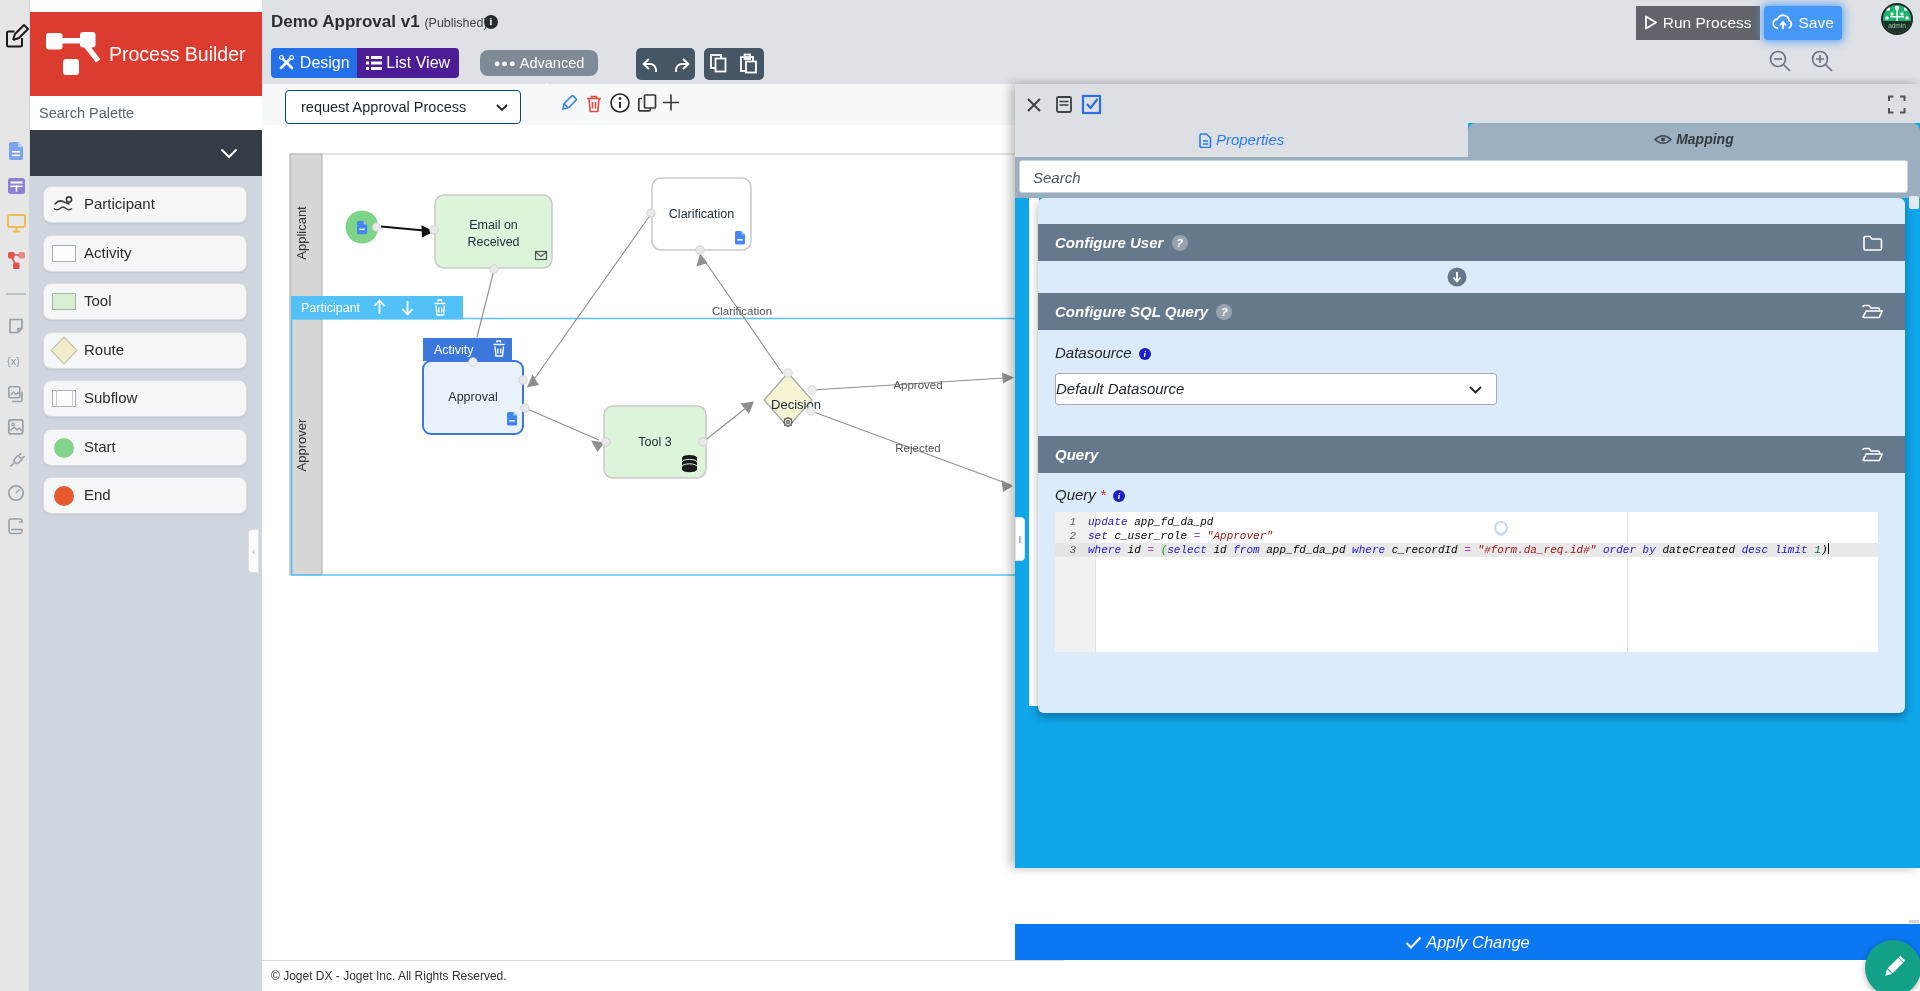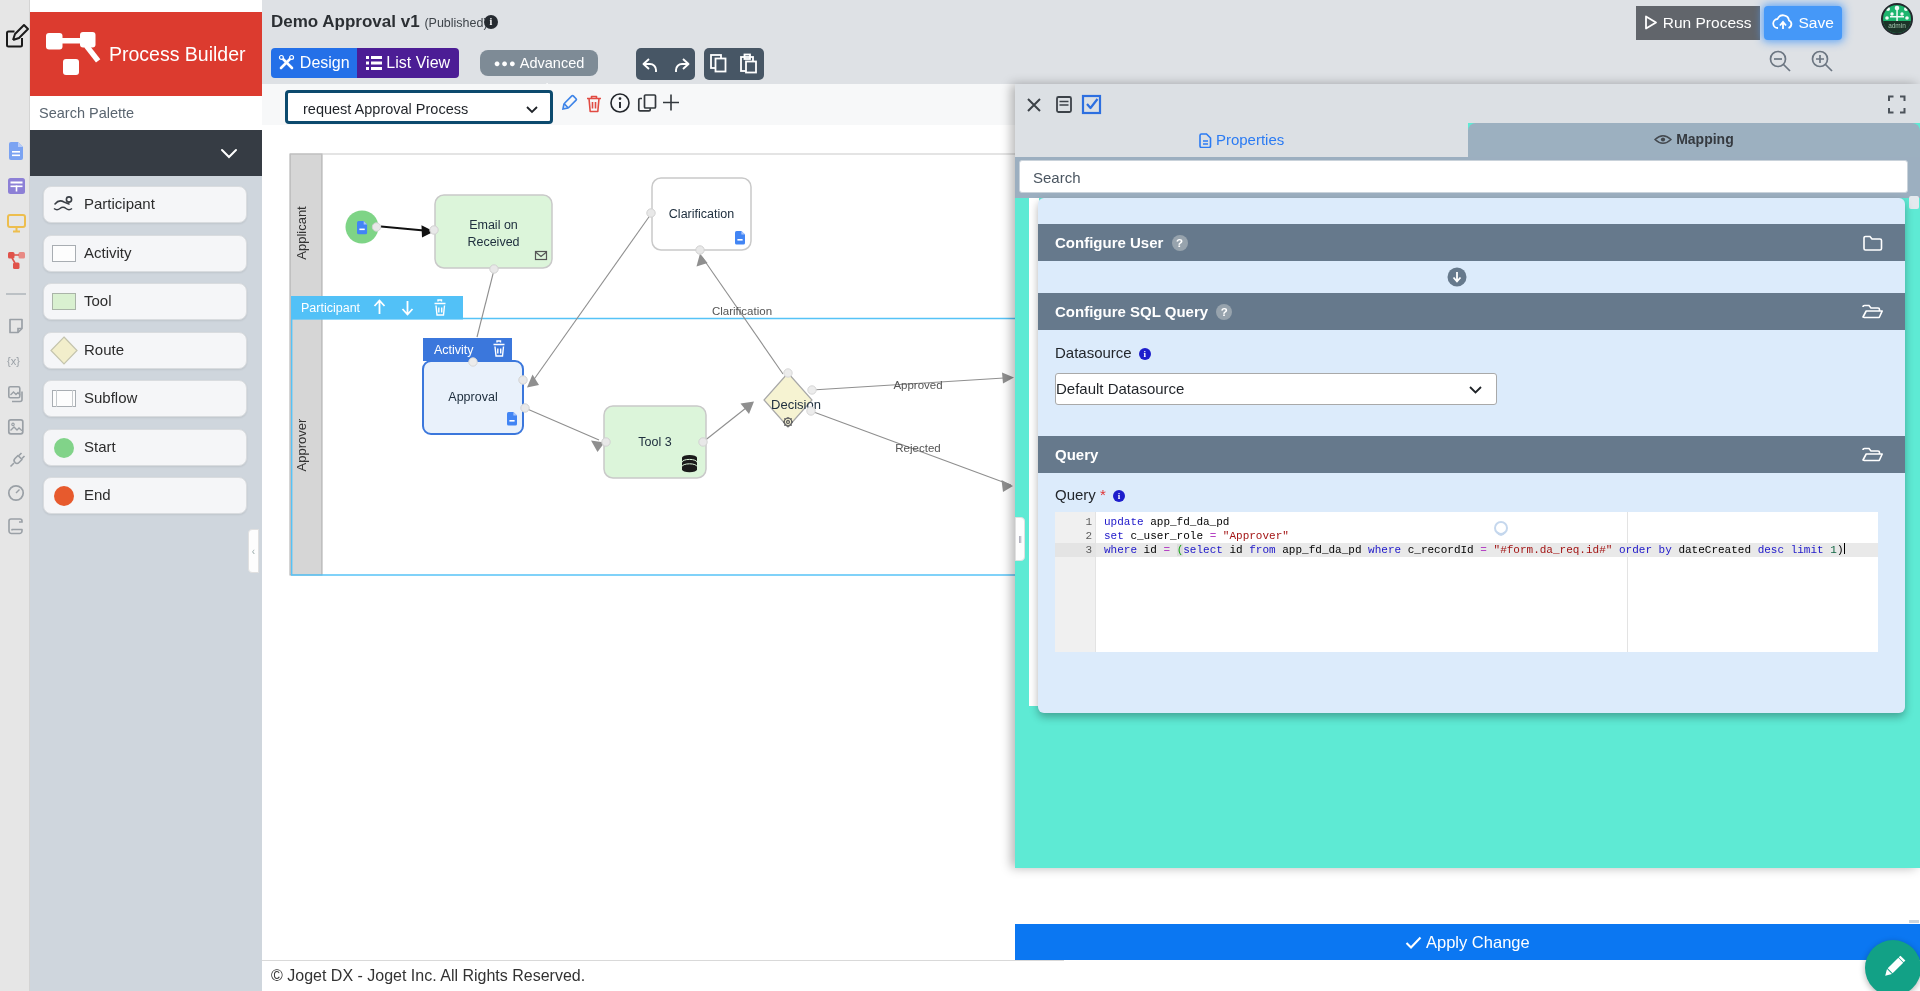--- a/index.html
+++ b/index.html
@@ -13,37 +13,37 @@
 #palhead { left:0; top:0; width:232px; height:84px; background:#dc3b2f; }
 #palsearch { left:0; top:84px; width:232px; height:34px; background:#fff; color:#5a6570; font-size:14.5px; line-height:34px; padding-left:9px; }
 #paldark { left:0; top:118px; width:232px; height:46px; background:#363c44; }
 .card { left:13px; width:204px; height:37px; background:#f5f6f8; border:1px solid #d9dcdf; border-radius:8px; box-shadow:0 1px 2px rgba(0,0,0,.08); }
 .cardlabel { position:absolute; left:40px; top:8px; font-size:15px; color:#2c2c2c; }
 
 #topbar { left:262px; top:0; width:1658px; height:84px; background:#dee1e5; }
 #procrow { left:262px; top:84px; width:753px; height:41px; background:#f7f8f9; }
 
 #canvas { left:262px; top:125px; width:753px; height:835px; background:#fff; }
-#footer { left:262px; top:960px; width:802px; height:31px; background:#fff; border-top:1px solid #d9d9d9; font-size:16px; color:#333; line-height:30px; padding-left:9px; }
-
-#panel { left:1015px; top:84px; width:905px; height:784px; background:#5eead4; box-shadow:-4px 0 10px rgba(0,0,0,.28); }
+#footer { left:262px; top:960px; width:802px; height:31px; background:#fff; border-top:1px solid #d9d9d9; font-size:12px; color:#333; line-height:30px; padding-left:9px; }
+
+#panel { left:1015px; top:84px; width:905px; height:784px; background:#0ea5e9; box-shadow:-4px 0 10px rgba(0,0,0,.28);font-style:italic; }
 #ptop { left:0; top:0; width:905px; height:39px; background:#dce0e4; }
 #ptabs-left { left:0; top:39px; width:453px; height:34px; background:#dce0e4; }
 #ptab-map { left:453px; top:39px; width:452px; height:34px; background:#9cb0c0; border-radius:8px 8px 0 0; }
 #psearchrow { left:0; top:73px; width:905px; height:41px; background:#9cafc0; }
 #psearch { left:4px; top:3px; width:889px; height:33px; background:#fff; border-radius:3px; font-size:15px; color:#4a5560; line-height:33px; padding-left:13px; border:1px solid #c9d2da; }
 #pscroll { left:14px; top:114px; width:10px; height:508px; background:#fff; }
 #pcontent { left:23px; top:114px; width:867px; height:515px; background:#dcebfb; border-radius:6px; box-shadow:0 4px 9px rgba(0,0,0,.3); }
 .phead { position:absolute; left:0; width:867px; height:37px; background:#66798c; color:#fff; font-weight:bold; font-size:15px; line-height:37px; padding-left:17px; }
 #applybar { left:0; top:840px; width:905px; height:36px; background:#0b77f2; color:#fff; font-size:16.5px; text-align:center; line-height:36px; }
 .btn { position:absolute; color:#fff; font-size:16px; text-align:center; }
 .qm { display:inline-block; width:16px; height:16px; border-radius:50%; background:#97a3ad; color:#fff; font-size:11.5px; text-align:center; line-height:16px; font-weight:bold; vertical-align:1px; margin-left:4px; }
 .info { display:inline-block; width:12px; height:12px; border-radius:50%; background:#1d1dcc; color:#fff; font-size:9px; text-align:center; line-height:12px; font-weight:bold; vertical-align:1px; margin-left:3px; font-family:"Liberation Serif",serif; }
 .ln { display:inline-block; width:30px; text-align:right; padding-right:12px; color:#5c5c5c; }
-#code div { padding-left:19px; }
+#code div { padding-left:3px; }
 .kw { color:#1d16c9; }
 .op { color:#b544c4; }
 .str { color:#a31515; }
 .par { color:#13a113; background:#dcdcdc; }
 .num { color:#116644; }
 .caret { display:inline-block; width:1.3px; height:11px; background:#000; vertical-align:-1px; }
 </style>
 </head>
 <body>
 <div id="stage">
@@ -185,21 +185,21 @@
           <circle cx="11" cy="9" r="7.5"></circle>
           <path d="M16.5 14.5 L23 21"></path>
           <path d="M7 9 h8"></path>
           <circle cx="53" cy="9" r="7.5"></circle>
           <path d="M58.5 14.5 L65 21"></path>
           <path d="M49 9 h8 M53 5 v8"></path>
         </g>
       </svg>
   </div>
   <div class="abs" id="procrow">
-    <div class="abs" style="left:23px;top:6px;width:268px;height:34px;background:#fff;border:3px solid #0c4a6e;border-radius:4px;font-size:14.5px;color:#1f2328;line-height:32px;padding-left:15px;">request Approval Process<svg width="12" height="8" style="position:absolute;right:12px;top:13px;">
+    <div class="abs" style="left:23px;top:6px;width:236px;height:34px;background:#fff;border:1px solid #0c4a6e;border-radius:4px;font-size:14.5px;color:#1f2328;line-height:32px;padding-left:15px;">request Approval Process<svg width="12" height="8" style="position:absolute;right:12px;top:13px;">
           <path d="M1 1 l5 5 5-5" stroke="#1f2328" stroke-width="1.8" fill="none"></path>
         </svg></div>
     <svg width="430" height="41" style="position:absolute;left:290px;top:0;">
       <g transform="translate(8,10)">
           <g transform="rotate(45 9 9)">
             <rect x="6" y="1" width="6" height="12" rx="1" fill="none" stroke="#3f85e8" stroke-width="1.7"></rect>
             <path d="M6 13 L9 17.5 L12 13" fill="none" stroke="#3f85e8" stroke-width="1.7"></path>
           </g>
         </g>
       <g transform="translate(33,10)" stroke="#e14b43" stroke-width="1.6" fill="none">

